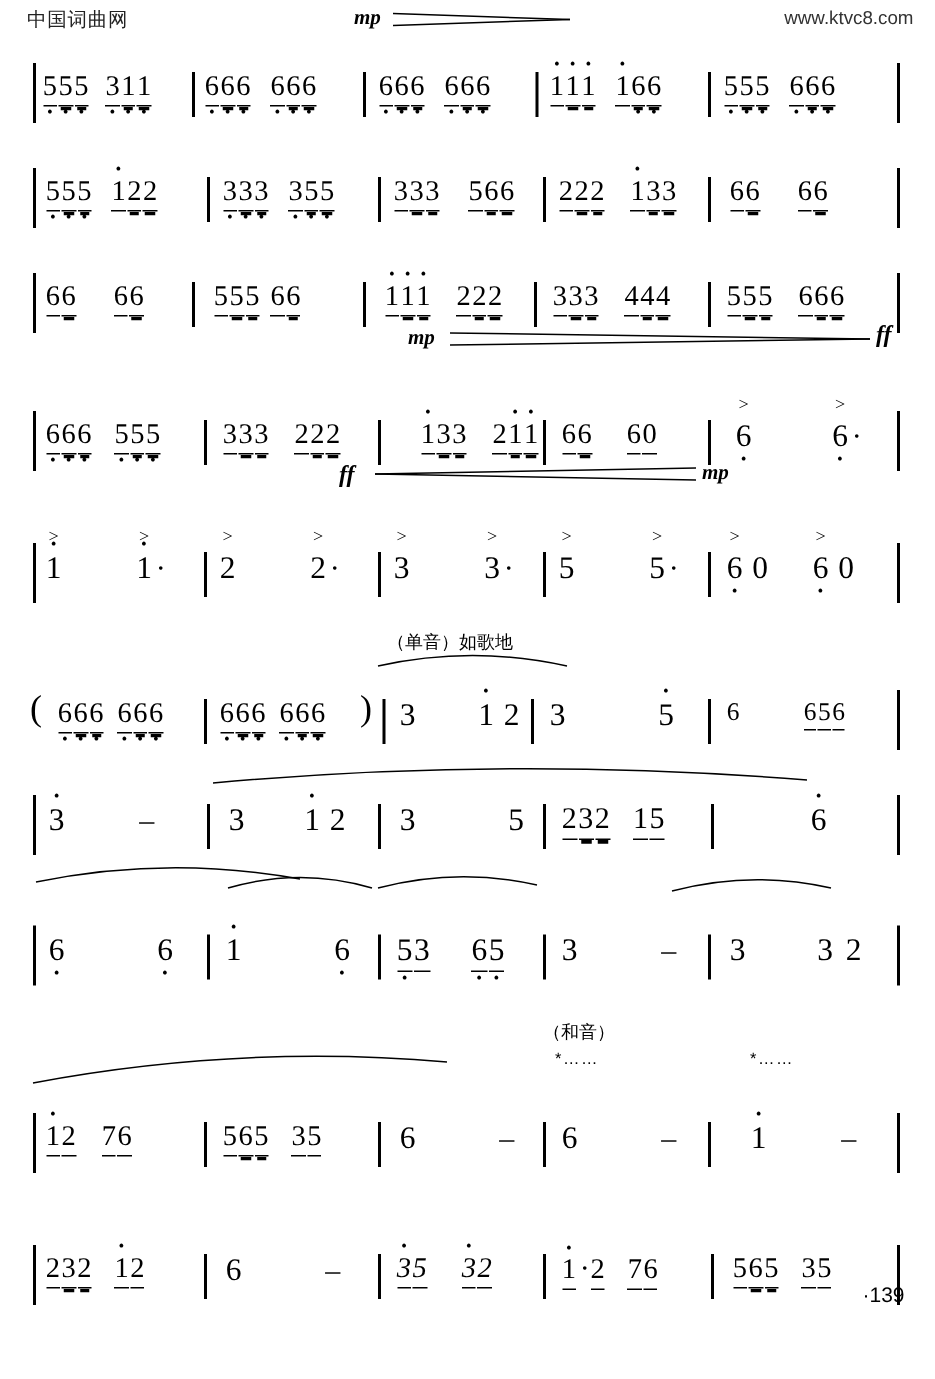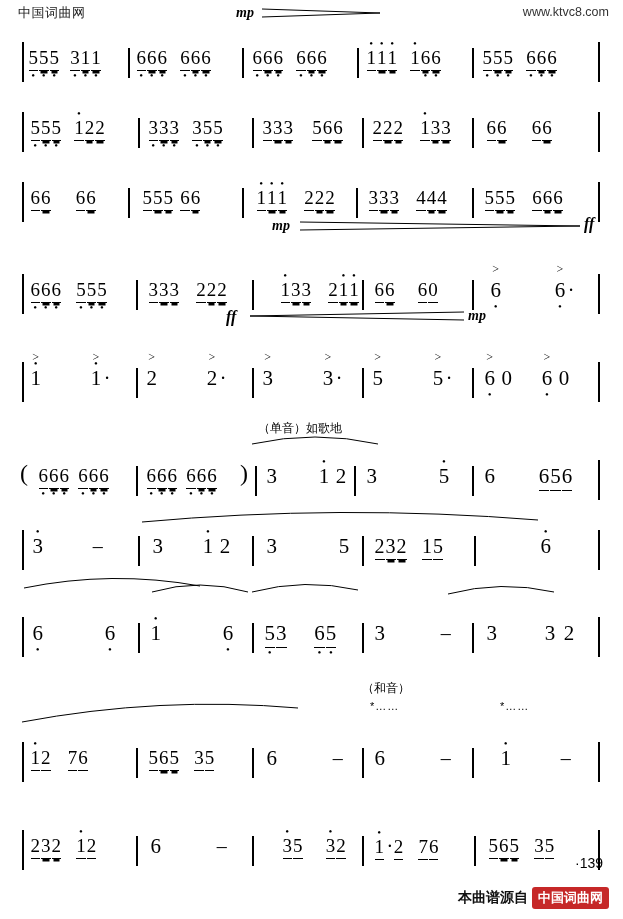--- a/index.html
+++ b/index.html
@@ -361,21 +361,21 @@
     <div class="note-group" style="left:266px; font-size:21px;">
       <span class="n">3</span>
       <span class="n oh" style="margin-left:36px;">1</span><span class="n" style="margin-left:6px;">2</span>
     </div>
     <div class="barline" style="left:354px;"></div>
     <div class="note-group" style="left:366px; font-size:21px;">
       <span class="n">3</span>
       <span class="n oh" style="margin-left:56px;">5</span>
     </div>
     <div class="barline" style="left:472px;"></div>
-    <div class="note-group" style="left:484px; font-size:21px;">
+    <div class="note-group" style="left:484px; font-size:17px;">
       <span class="n">6</span>
       <span class="n beam1" style="margin-left:38px;">6</span><span class="n beam1">5</span><span class="n beam1">6</span>
     </div>
     <div class="barline tall" style="left:598px;"></div>
   </div>
 
   <div class="slur" style="left:140px; top:508px;">
     <svg width="400" height="16">
         <path d="M2 14 Q200 -4 398 12" fill="none" stroke="#000" stroke-width="1"></path>
       </svg>
@@ -503,35 +503,32 @@
     <div class="note-group" style="left:30px;">
       <span class="n beam1">2</span><span class="n beam2">3</span><span class="n beam2">2</span>
       <span class="n oh beam1" style="margin-left:10px;">1</span><span class="n beam1">2</span>
     </div>
     <div class="barline" style="left:136px;"></div>
     <div class="note-group" style="left:150px; font-size:21px;">
       <span class="n">6</span>
       <span class="dash" style="margin-left:48px;">–</span>
     </div>
     <div class="barline" style="left:252px;"></div>
-    <div class="note-group" style="left:282px;">
+    <div class="note-group" style="left:264px;font-style:italic;">
       <span class="n oh beam1">3</span><span class="n beam1">5</span>
       <span class="n oh beam1" style="margin-left:18px;">3</span><span class="n beam1">2</span>
     </div>
     <div class="barline" style="left:362px;"></div>
     <div class="note-group" style="left:374px;">
       <span class="n oh beam1">1</span><span class="dotdur">·</span><span class="n beam1">2</span>
       <span class="n beam1" style="margin-left:10px;">7</span><span class="n beam1">6</span>
     </div>
     <div class="barline" style="left:474px;"></div>
     <div class="note-group" style="left:488px;">
       <span class="n beam1">5</span><span class="n beam2">6</span><span class="n beam2">5</span>
       <span class="n beam1" style="margin-left:10px;">3</span><span class="n beam1">5</span>
     </div>
     <div class="barline tall" style="left:598px;"></div>
   </div>
 
   <div class="pagenum">·139</div>
-  <div class="foot-text">
-    <span>本曲谱源自</span><span class="foot-badge">中国词曲网</span>
-  </div>
 
 </div>
 
 </body></html>

